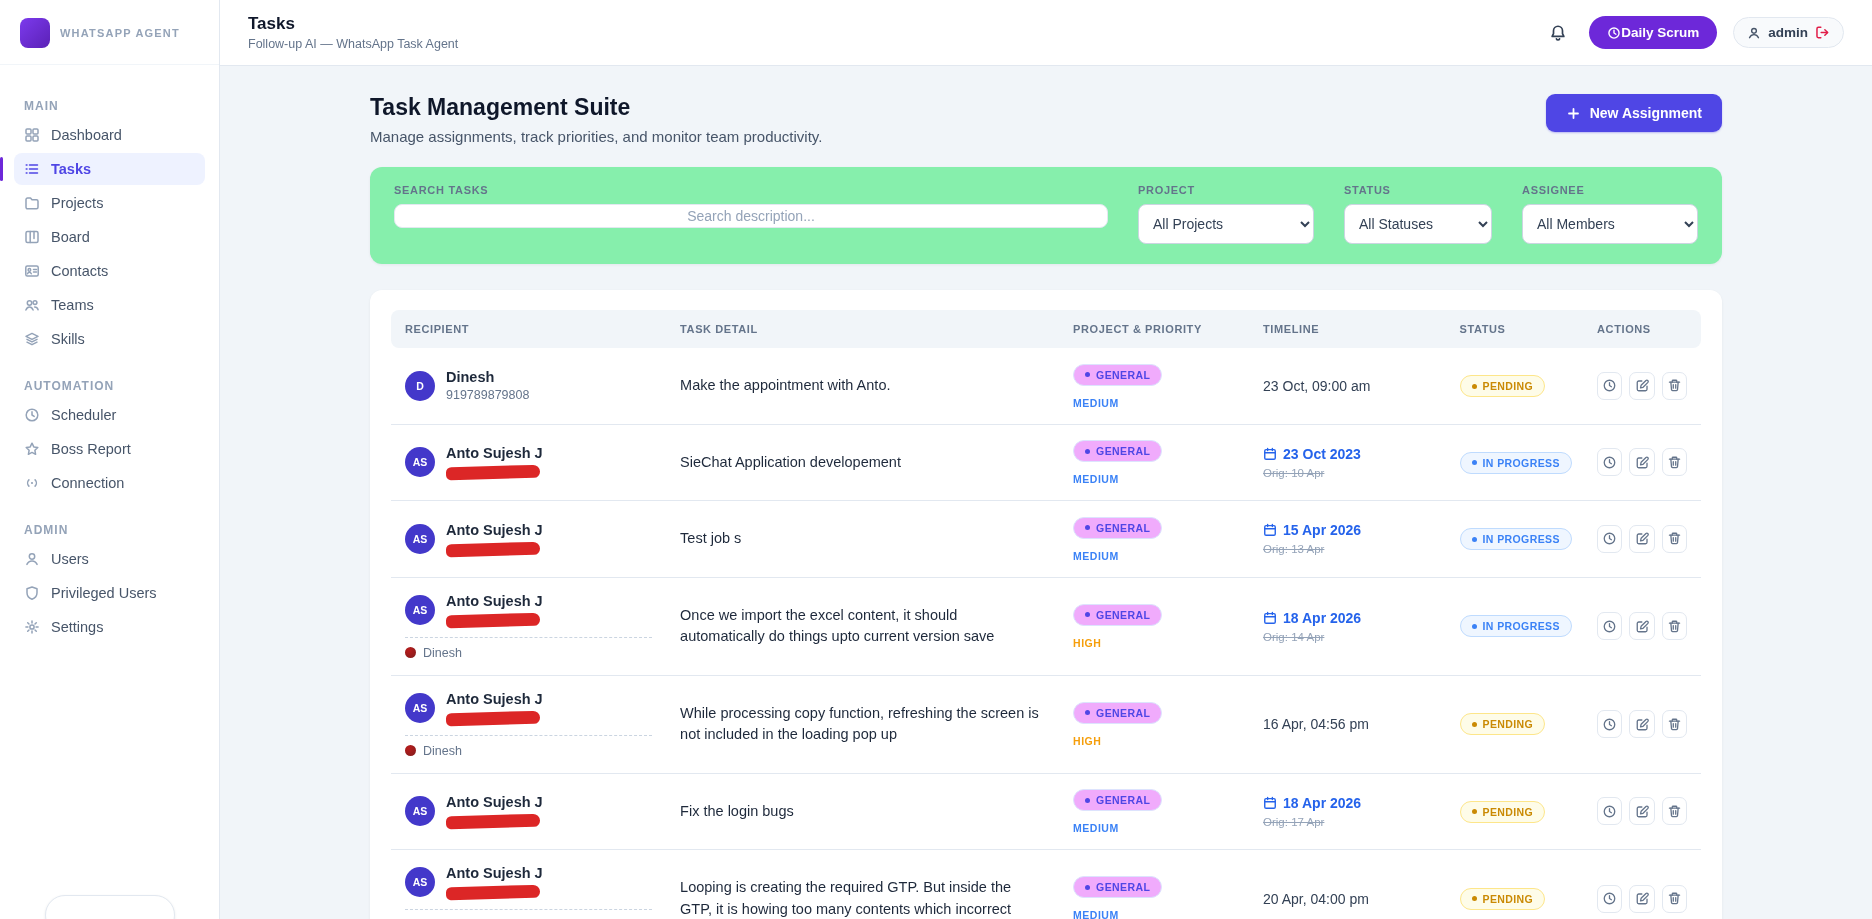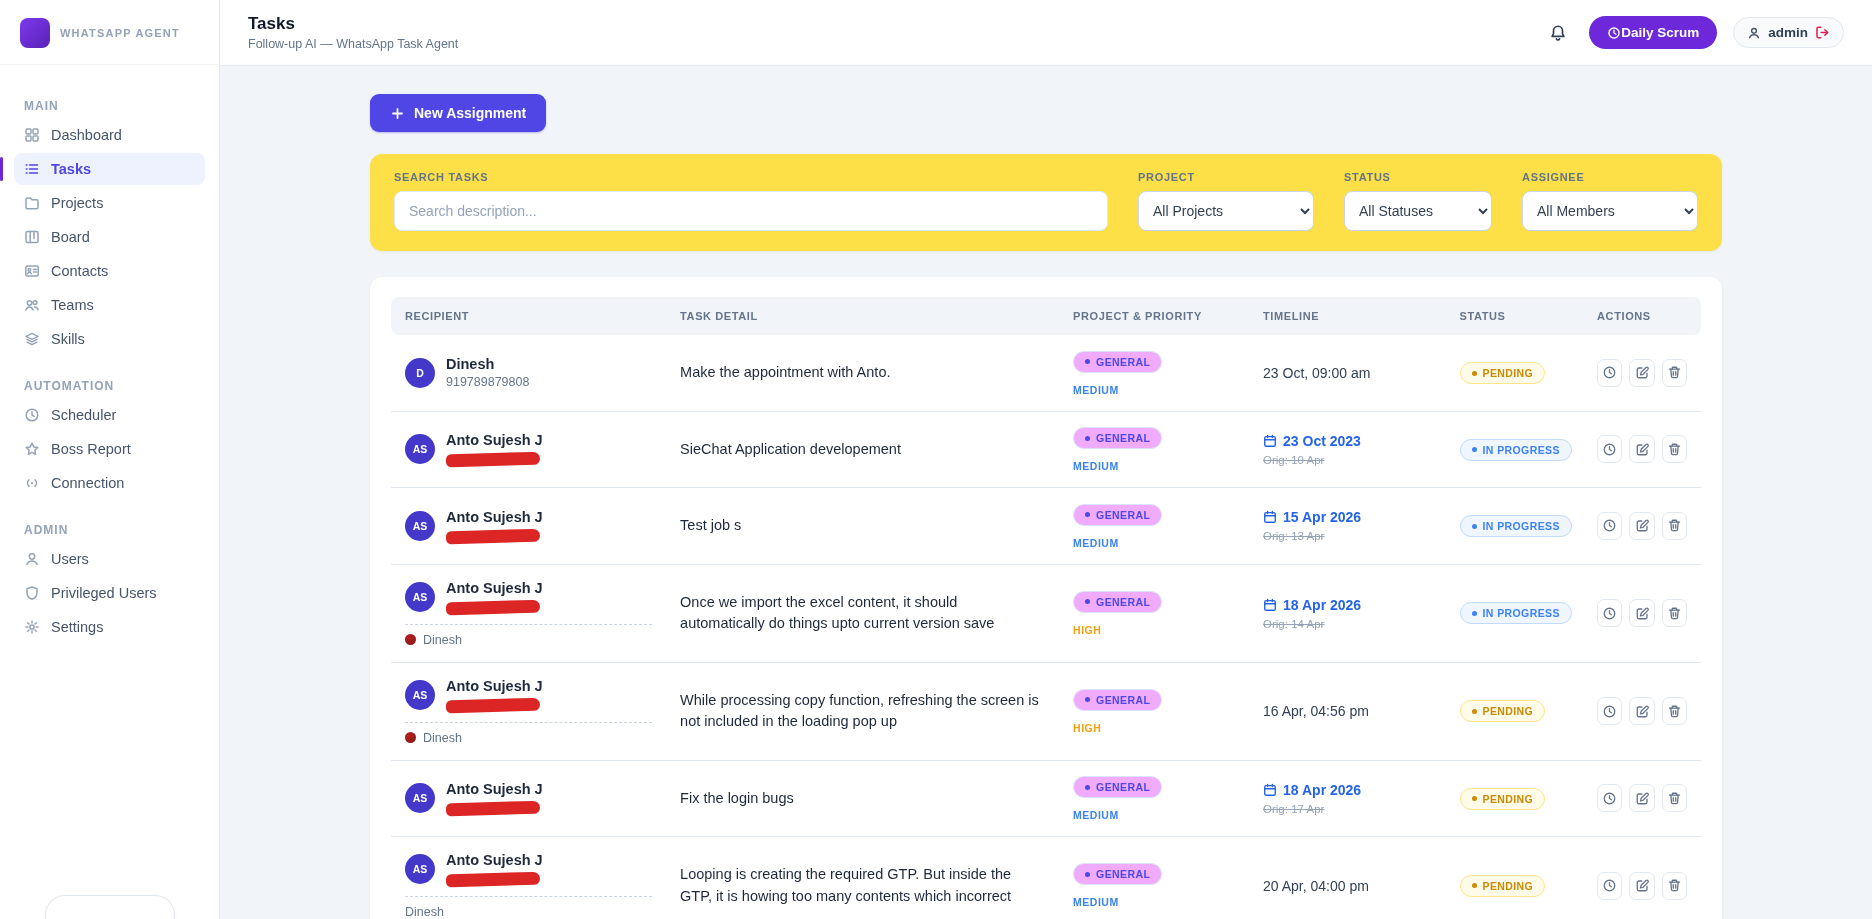--- a/index.html
+++ b/index.html
@@ -68,29 +68,29 @@
   .page-title { font-size:23px; font-weight:800; color:#0f172a; }
   .page-subtitle { font-size:15px; color:#475569; margin-top:7px; }
   .new-btn {
     display:flex; align-items:center; gap:9px; background:#4f46e5; color:#fff; border:none;
     border-radius:9px; padding:11px 20px; font-size:14px; font-weight:700; cursor:pointer;
     font-family:inherit; box-shadow:0 1px 2px rgba(79,70,229,.35);
   }
 
   
   .filter-card {
-    background:#fde047; border-radius:12px; margin-top:22px; padding:17px 24px 20px;
+    background:#86efac; border-radius:12px; margin-top:22px; padding:17px 24px 20px;
     box-shadow:0 1px 3px rgba(15,23,42,.06); display:flex; gap:30px; align-items:flex-start;
   }
   .f-group { display:flex; flex-direction:column; gap:8px; }
   .f-group.search { flex:1; }
   .f-label { font-size:11px; font-weight:800; letter-spacing:.7px; color:#64748b; }
   .f-input {
-    height:40px; border:1px solid #e2e8f0; border-radius:8px; padding:0 14px;
-    font-size:14px; font-family:inherit; color:#334155; width:100%; background:#fff;
+    height:24px; border:1px solid #e2e8f0; border-radius:8px; padding:0 14px;
+    font-size:14px; font-family:inherit; color:#334155; width:100%; background:#fff;text-align:center;
   }
   .f-input::placeholder { color:#94a3b8; }
   .f-select {
     height:40px; border:1px solid #cbd5e1; border-radius:8px; padding:0 10px;
     font-size:14px; font-family:inherit; color:#334155; background:#fff; cursor:pointer;
   }
   .w-project { width:176px; } .w-status { width:148px; } .w-assignee { width:176px; }
 
   
   .table-card {
@@ -329,20 +329,24 @@
             </svg>
           </span>
       </button>
     </div>
   </header>
 
   <div class="content">
     <div class="container">
 
       <div class="page-head">
+        <div>
+          <div class="page-title">Task Management Suite</div>
+          <div class="page-subtitle">Manage assignments, track priorities, and monitor team productivity.</div>
+        </div>
         <button class="new-btn">
           <span id="ico-plus">
               <svg viewBox="0 0 16 16" width="15" height="15" fill="none" stroke="currentColor" stroke-width="1.9" stroke-linecap="round" stroke-linejoin="round">
                 <path d="M8 3.2v9.6M3.2 8h9.6"></path>
               </svg>
             </span>
           <span>New Assignment</span>
         </button>
       </div>
 

